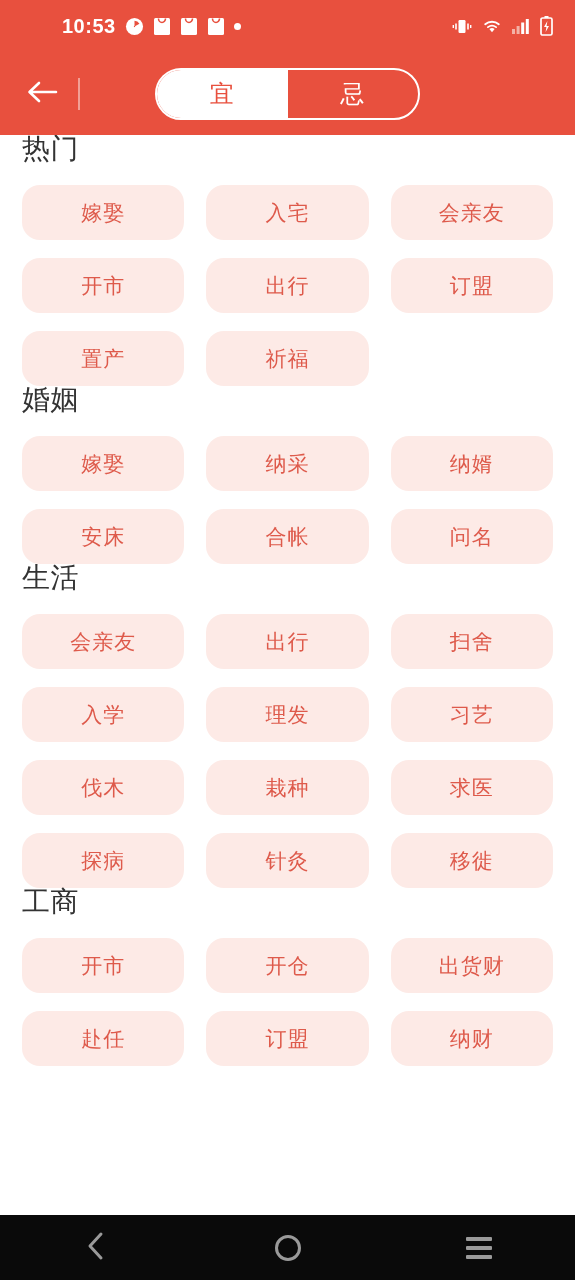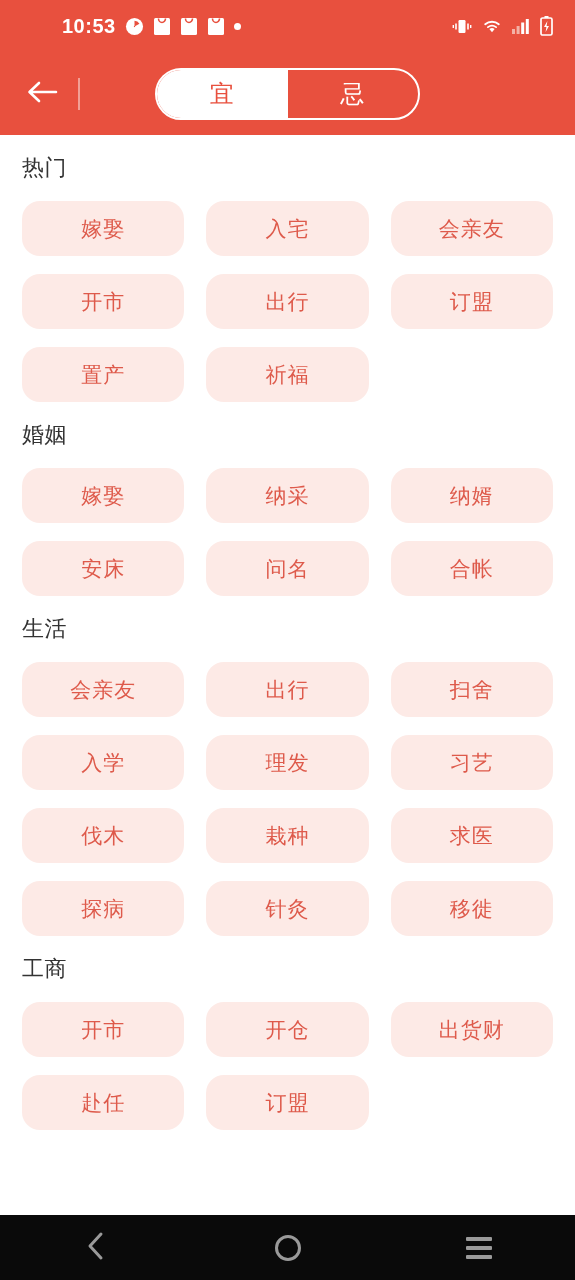--- a/index.html
+++ b/index.html
@@ -103,23 +103,22 @@
   .content {
     position:absolute;
     top:135px; left:0; right:0; bottom:65px;
     background:#ffffff;
     overflow:hidden;
     padding:0 22px;
   }
   .section { }
   .section-title {
     color:#333333;
-    font-size:22px;
+    font-size:28px;
     line-height:1;
-    padding-top:22px;
     padding-bottom:22px;
     letter-spacing:0.5px;
   }
   .chip-grid {
     display:grid;
     grid-template-columns:repeat(3,1fr);
     column-gap:22px;
     row-gap:18px;
   }
   .chip {
@@ -268,22 +267,22 @@
       </div>
     </div>
 
     <div class="section">
       <div class="section-title">婚姻</div>
       <div class="chip-grid">
         <div class="chip">嫁娶</div>
         <div class="chip">纳采</div>
         <div class="chip">纳婿</div>
         <div class="chip">安床</div>
+        <div class="chip">合帐</div>
         <div class="chip">问名</div>
-        <div class="chip">合帐</div>
       </div>
     </div>
 
     <div class="section">
       <div class="section-title">生活</div>
       <div class="chip-grid">
         <div class="chip">会亲友</div>
         <div class="chip">出行</div>
         <div class="chip">扫舍</div>
         <div class="chip">入学</div>
@@ -299,20 +298,21 @@
     </div>
 
     <div class="section">
       <div class="section-title">工商</div>
       <div class="chip-grid">
         <div class="chip">开市</div>
         <div class="chip">开仓</div>
         <div class="chip">出货财</div>
         <div class="chip">赴任</div>
         <div class="chip">订盟</div>
+        <div class="chip">纳财</div>
       </div>
     </div>
 
   </div>
 
   <div class="navbar">
     <div class="nav-btn">
       <span>
         <svg width="22" height="30" viewBox="0 0 22 30">
             <path d="M16 3 L5 15 L16 27" stroke="#9a9a9a" stroke-width="3" fill="none" stroke-linecap="round" stroke-linejoin="round"></path>

